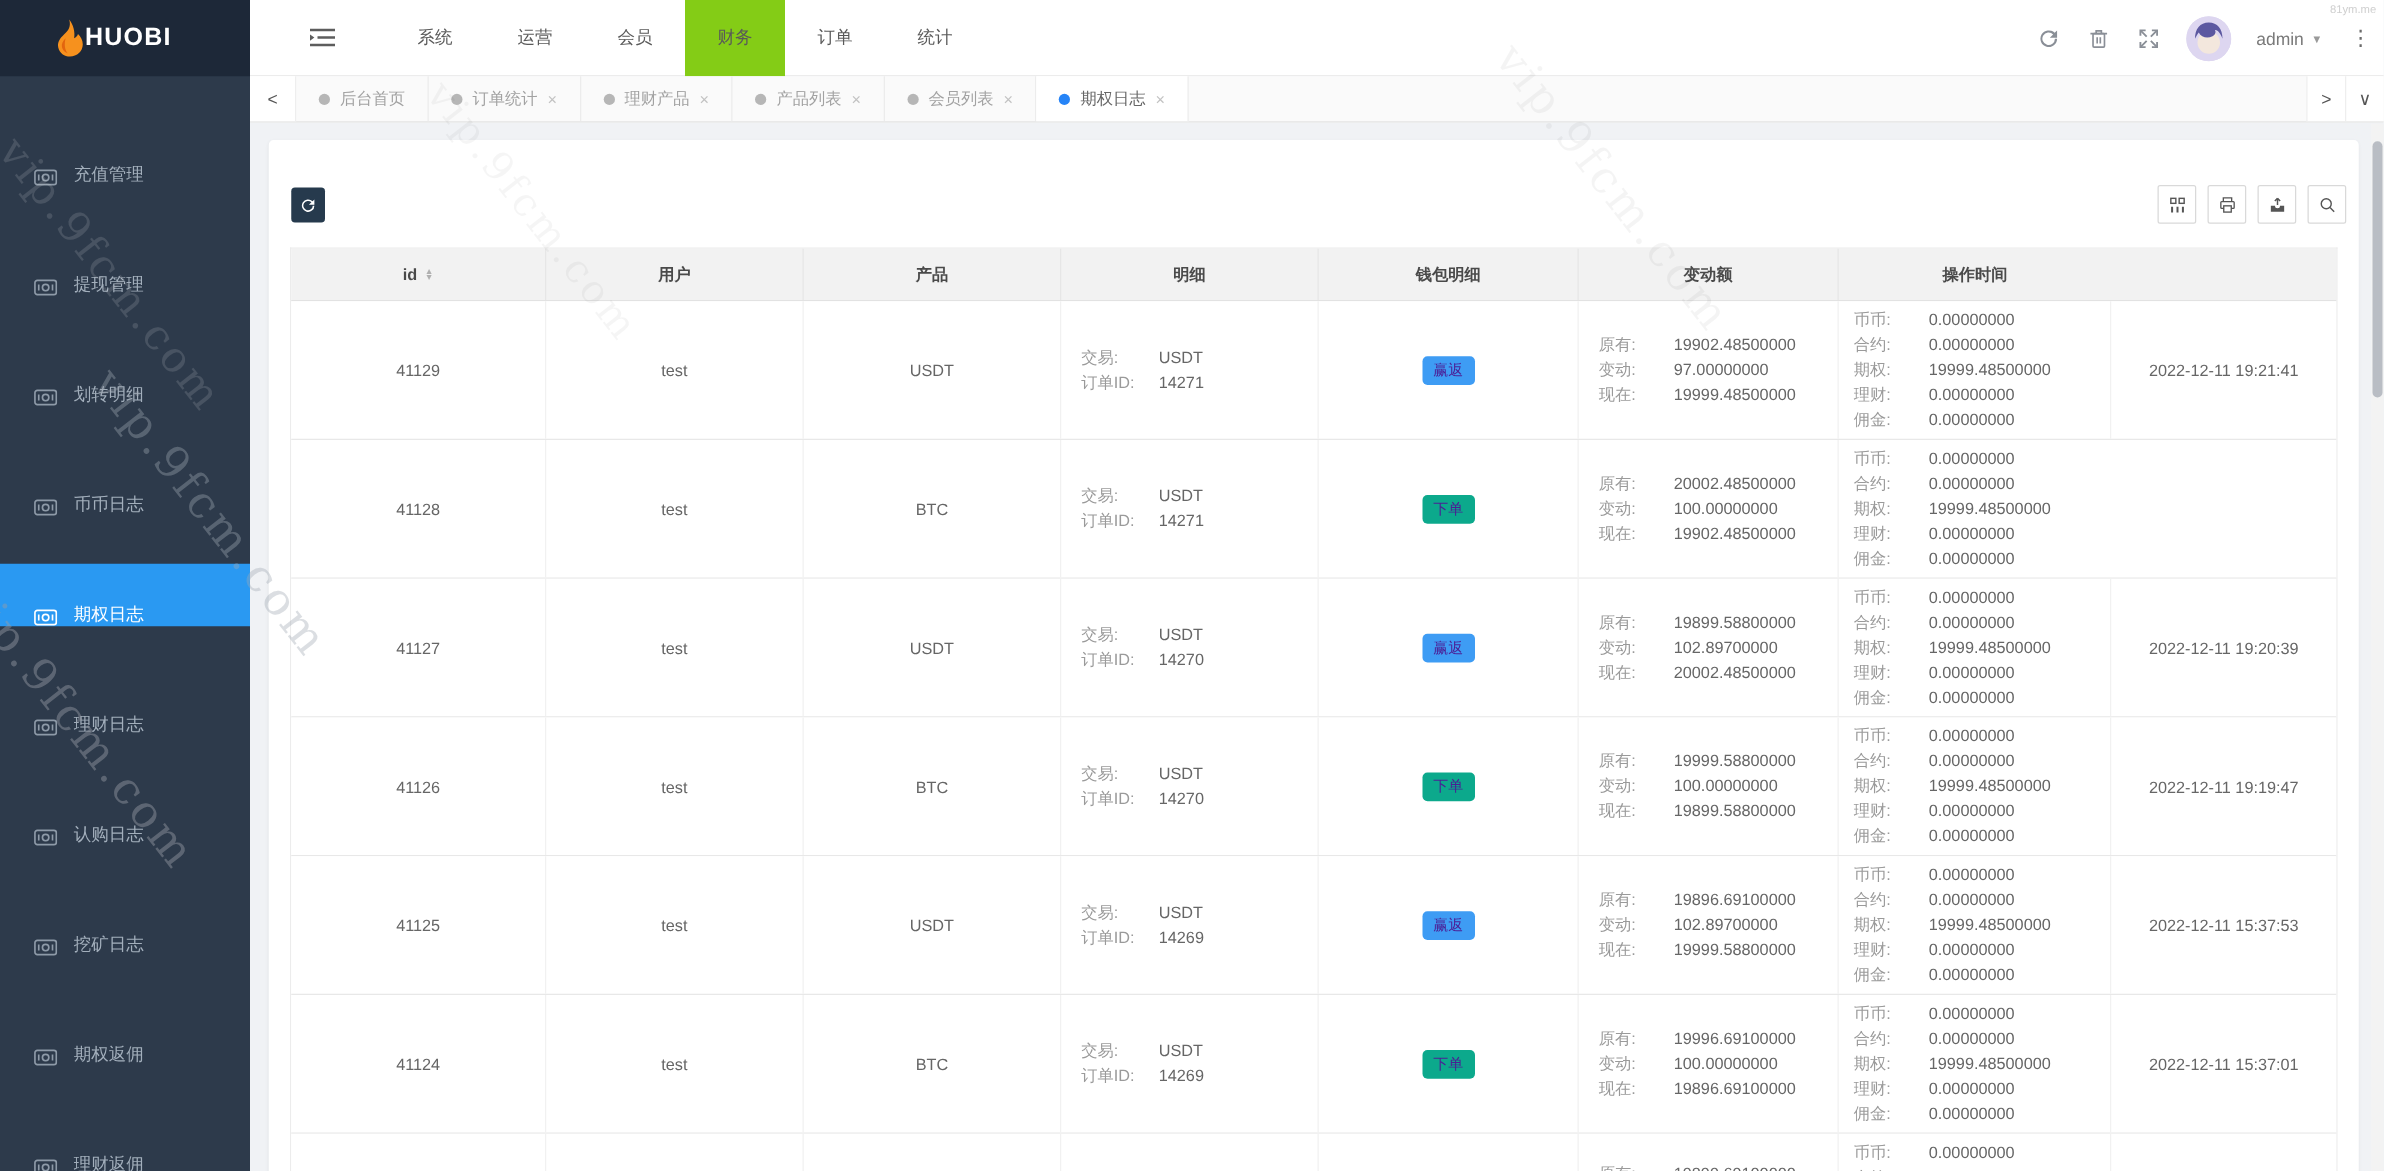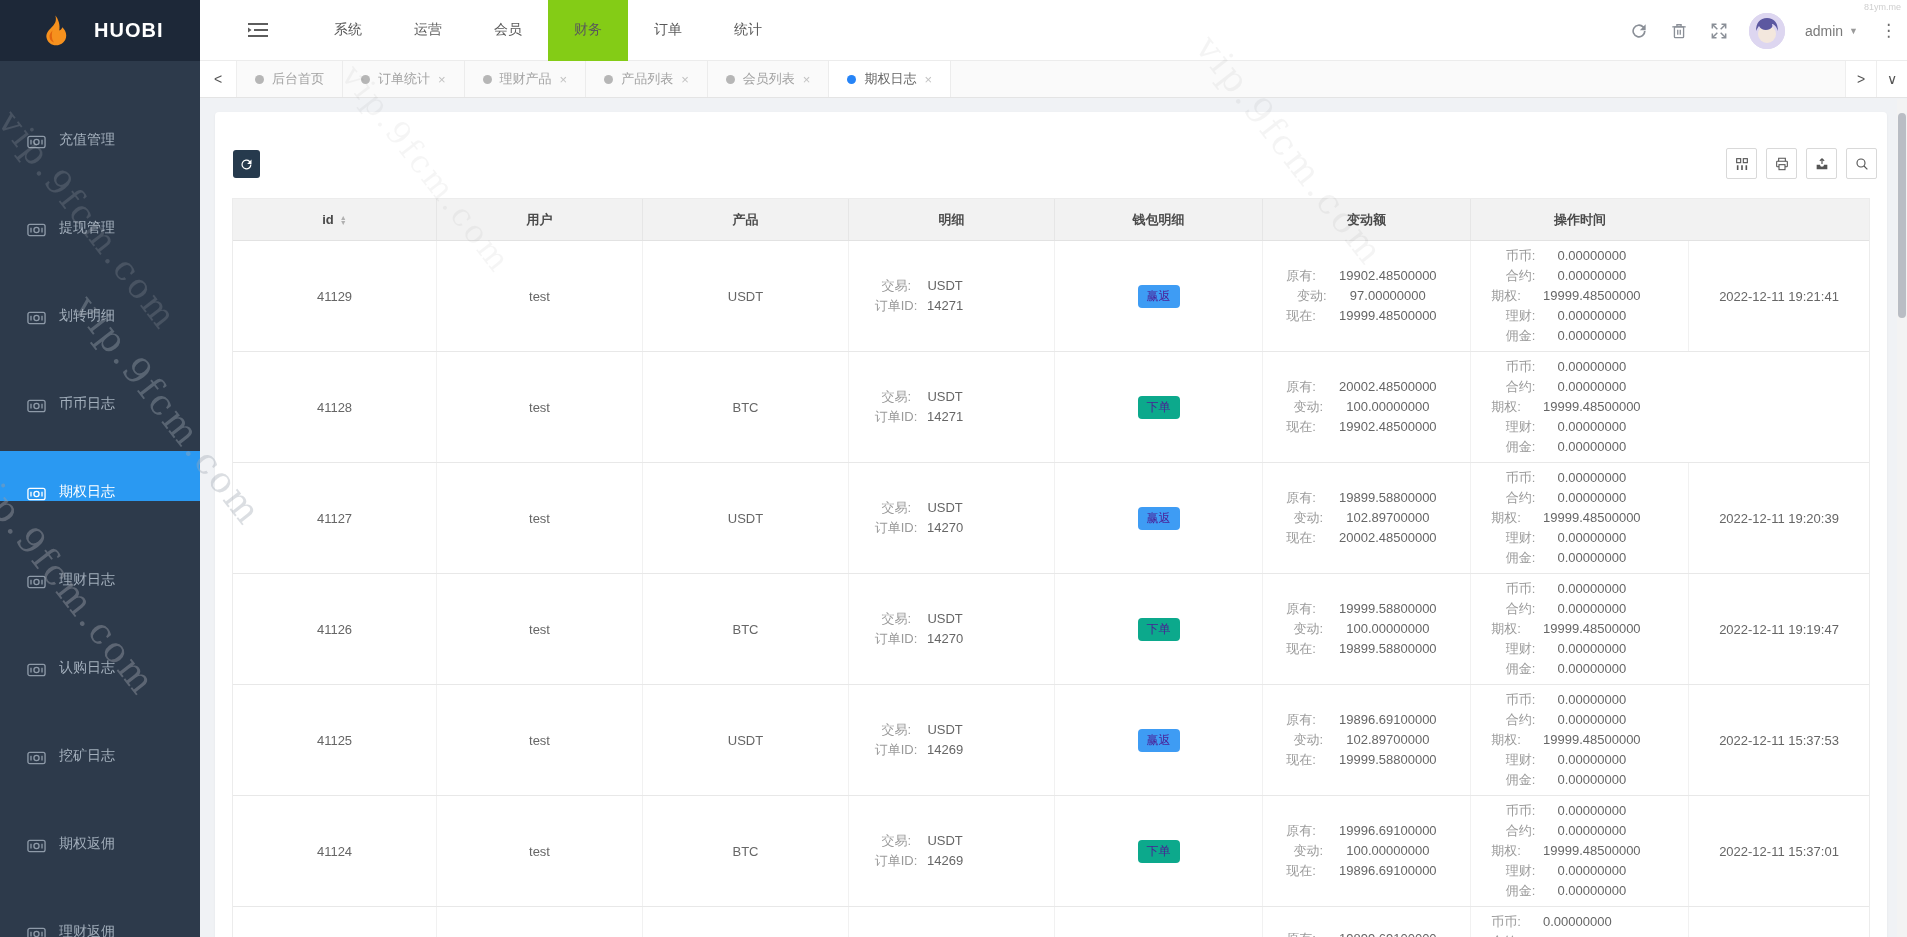--- a/index.html
+++ b/index.html
@@ -2,31 +2,31 @@
 <html><head>
 <meta charset="utf-8">
 <style>
   * { margin:0; padding:0; box-sizing:border-box; }
   html,body { width:1907px; height:937px; overflow:hidden; }
   body { font-family:"Liberation Sans","DejaVu Sans",sans-serif; background:#f0f2f5; position:relative; }
   .page { position:relative; width:1907px; height:937px; overflow:hidden; }
 
   
   .sidebar { position:absolute; left:0; top:0; width:200px; height:937px; background:#2d3a4b; z-index:5; }
-  .logo-area { height:61px; background:#1d2838; display:flex; align-items:center; padding-left:38px; gap:26px; }
+  .logo-area { height:61px; background:#1d2838; display:flex; align-items:center; padding-left:38px; gap:0; }
   .logo-flame { width:30px; height:32px; flex:0 0 auto; }
   .logo-text { color:#ffffff; font-size:20px; font-weight:bold; letter-spacing:1px; }
   .side-menu { padding-top:0; }
   .side-item { height:50px; display:flex; align-items:flex-end; padding-left:27px; gap:13px; color:#a3afbc; font-size:14px; cursor:pointer;margin-top:38px; }
   .side-item .mi { width:19px; height:14px; display:inline-flex; color:#8e9aa8; }
   .side-item.active { background:#2a99f2; color:#ffffff; }
   .side-item.active .mi { color:#ffffff; }
 
   
-  .main { position:absolute; left:200px; top:0; right:0; height:937px;text-align:center; }
+  .main { position:absolute; left:200px; top:0; right:0; height:937px; }
   .navbar { position:relative; height:61px; background:#ffffff; display:flex; align-items:center; border-bottom:1px solid #ececec; }
   .hamburger { width:20px; height:16px; margin-left:48px; margin-right:40px; cursor:pointer; color:#5d5d5d; }
   .topnav { display:flex; height:61px; align-items:stretch; }
   .topnav-item { display:flex; align-items:center; padding:0 26px; font-size:14px; color:#595959; cursor:pointer; }
   .topnav-item.active { background:#84cc16; }
   .nav-right { position:absolute; right:10px; top:0; height:61px; display:flex; align-items:center; gap:20px; }
   .nav-icon-btn { width:20px; height:20px; color:#8a8f97; cursor:pointer; display:inline-flex; }
   .avatar { width:36px; height:36px; border-radius:50%; overflow:hidden; background:#dcd6ee; cursor:pointer; flex:0 0 auto; }
   .admin-wrap { display:flex; align-items:center; gap:6px; cursor:pointer; }
   .admin-name { font-size:14px; color:#7a7a7a; }

